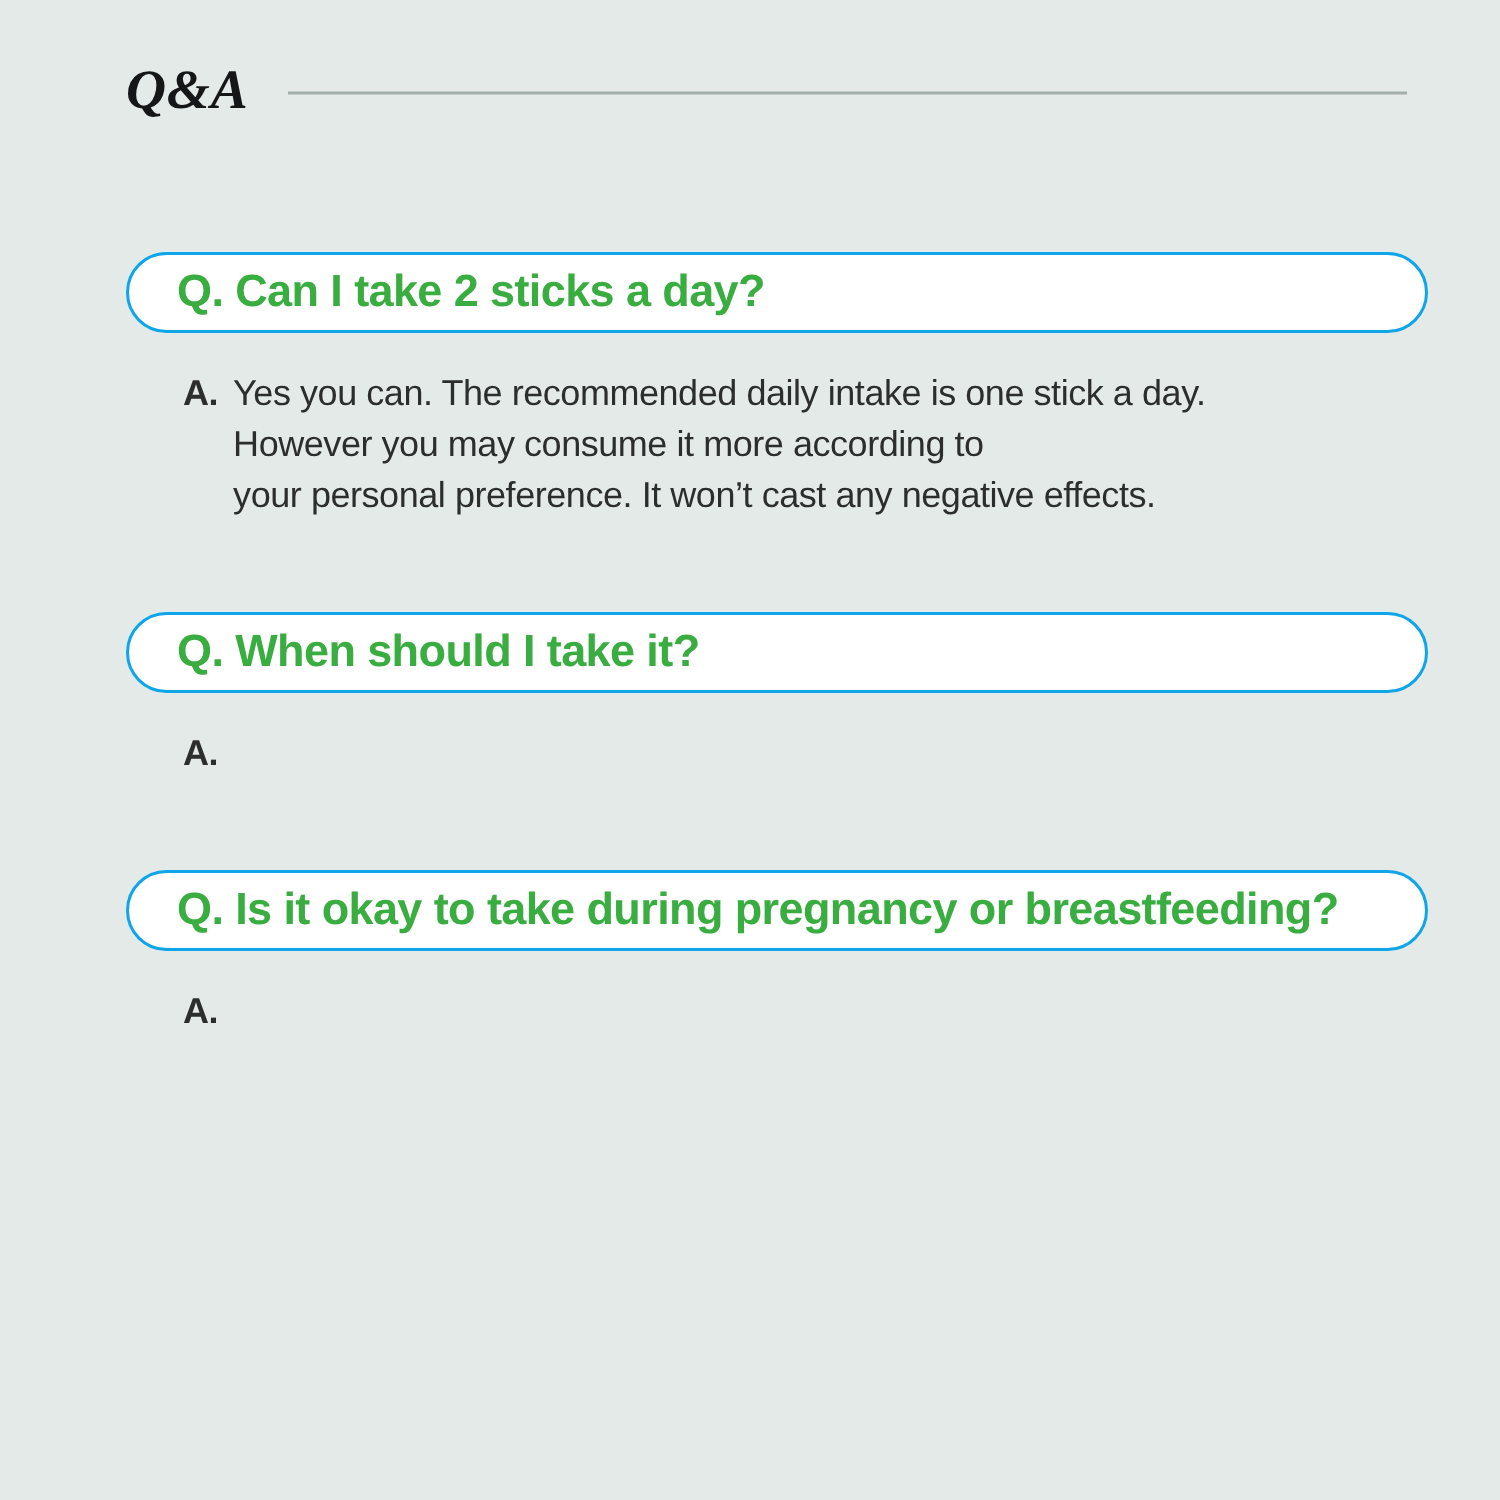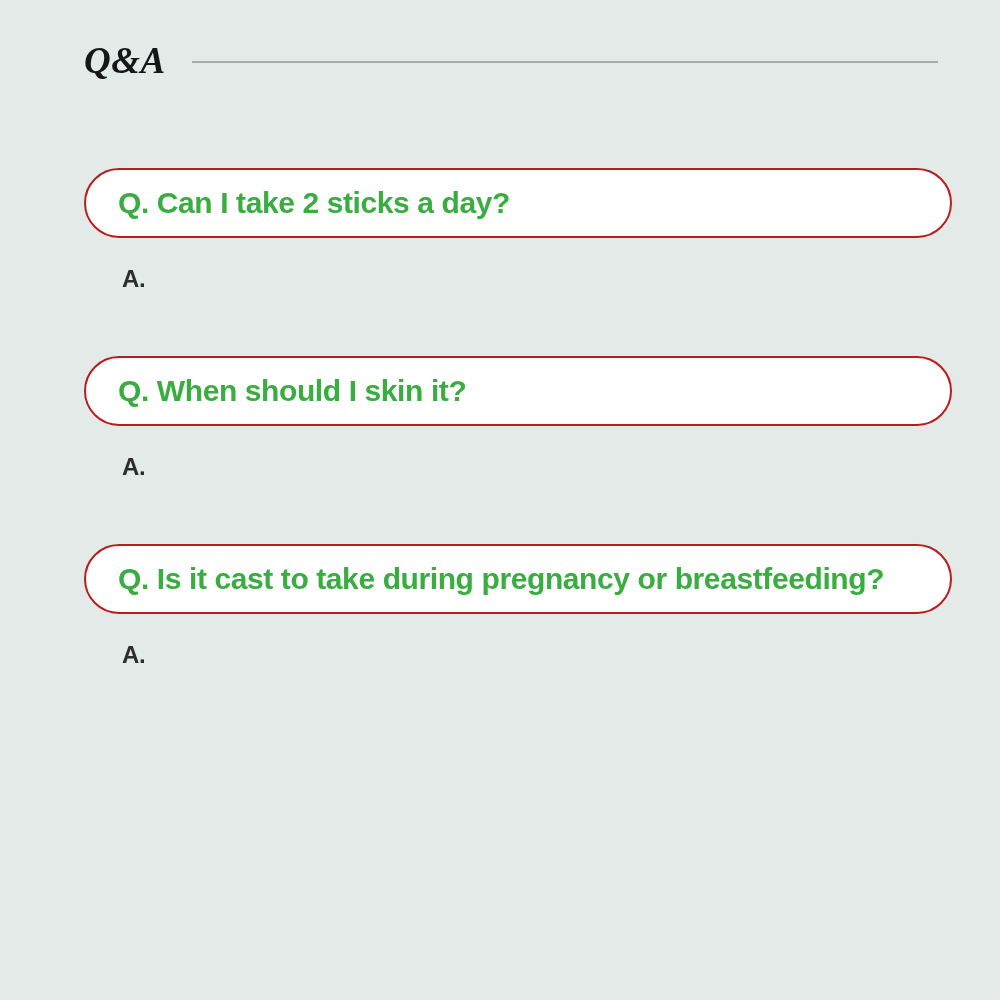--- a/index.html
+++ b/index.html
@@ -40,24 +40,24 @@
     flex: 1;
     height: 2px;
     background: #a3aeaa;
     margin-left: 26px;
     margin-right: 14px;
     margin-top: 4px;
   }
   
   .pill {
     box-sizing: border-box;
-    border: 2px solid #b91c1c;
+    border: 2px solid #0ea5e9;
     background: #ffffff;
     border-radius: 999px;
-    height: 70px;
+    height: 54px;
     display: flex;
     align-items: center;
     padding: 0 30px 0 32px;
   }
   .pill .q-text {
     font-weight: 700;
     font-size: 30px;
     color: #3aad41;
     letter-spacing: -0.4px;
     white-space: nowrap;
@@ -92,34 +92,37 @@
     <span class="heading">Q&amp;A</span>
     <span class="divider"></span>
   </div>
 
   <section class="qa-item">
     <div class="pill">
       <span class="q-text">Q. Can I take 2 sticks a day?</span>
     </div>
     <div class="answer">
       <span class="a-label">A.</span>
+      <span class="a-text">Yes you can. The recommended daily intake is one stick a day.
+However you may consume it more according to
+your personal preference. It won’t cast any negative effects.</span>
     </div>
   </section>
 
   <section class="qa-item">
     <div class="pill">
-      <span class="q-text">Q. When should I skin it?</span>
+      <span class="q-text">Q. When should I take it?</span>
     </div>
     <div class="answer">
       <span class="a-label">A.</span>
     </div>
   </section>
 
   <section class="qa-item">
     <div class="pill">
-      <span class="q-text">Q. Is it cast to take during pregnancy or breastfeeding?</span>
+      <span class="q-text">Q. Is it okay to take during pregnancy or breastfeeding?</span>
     </div>
     <div class="answer">
       <span class="a-label">A.</span>
     </div>
   </section>
 
 </div>
 
 </body></html>

